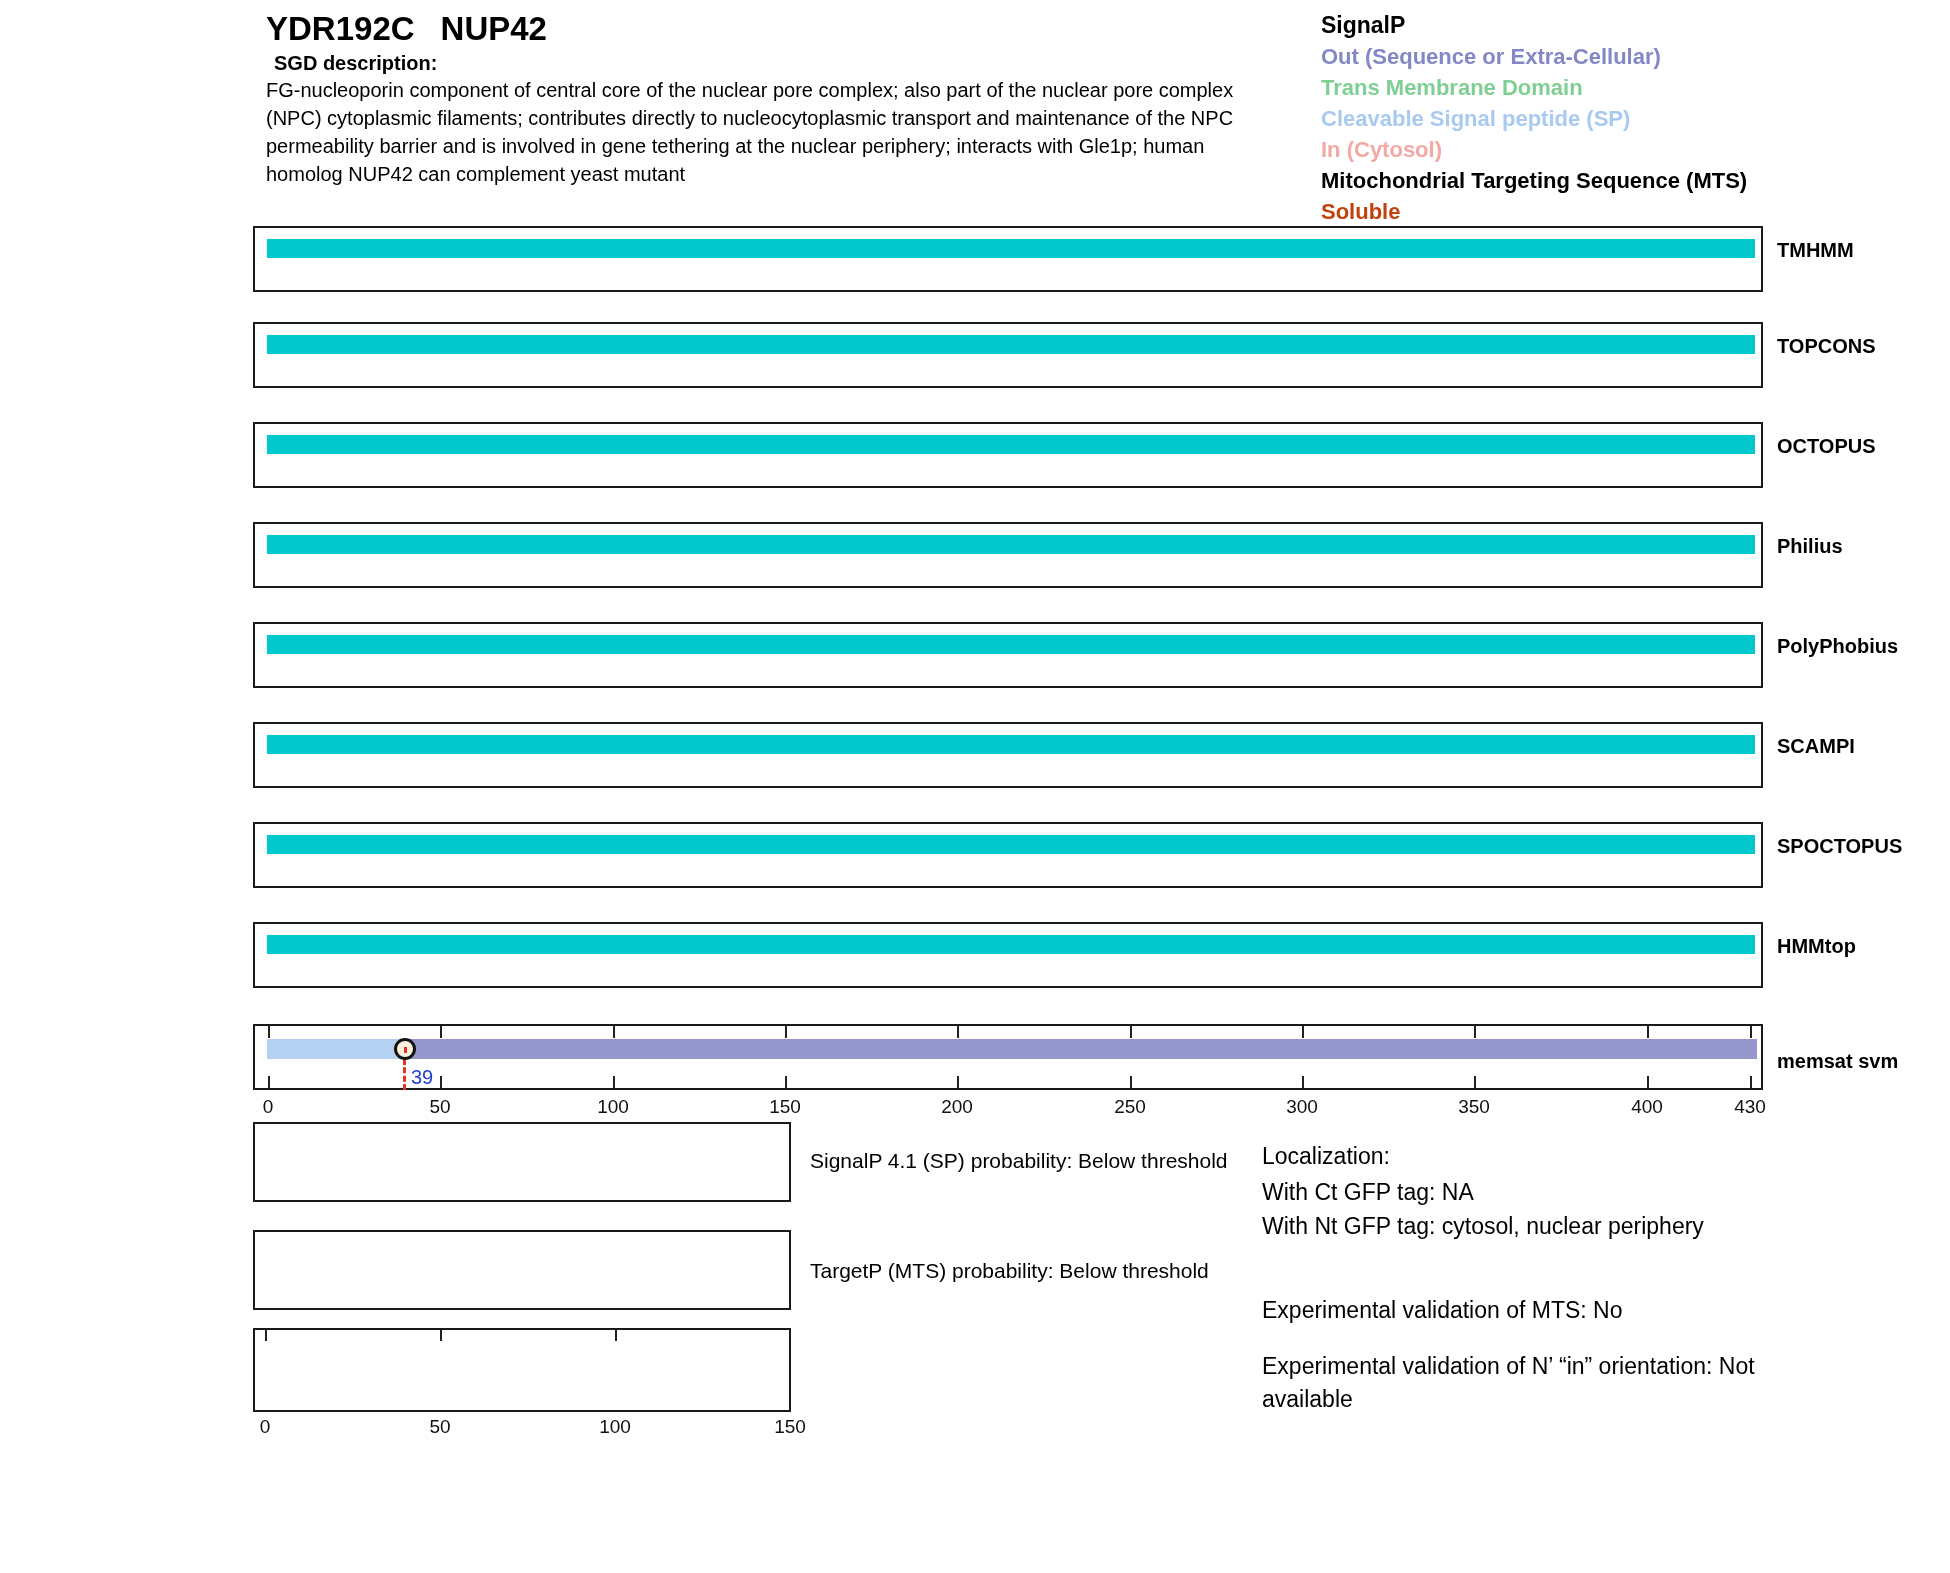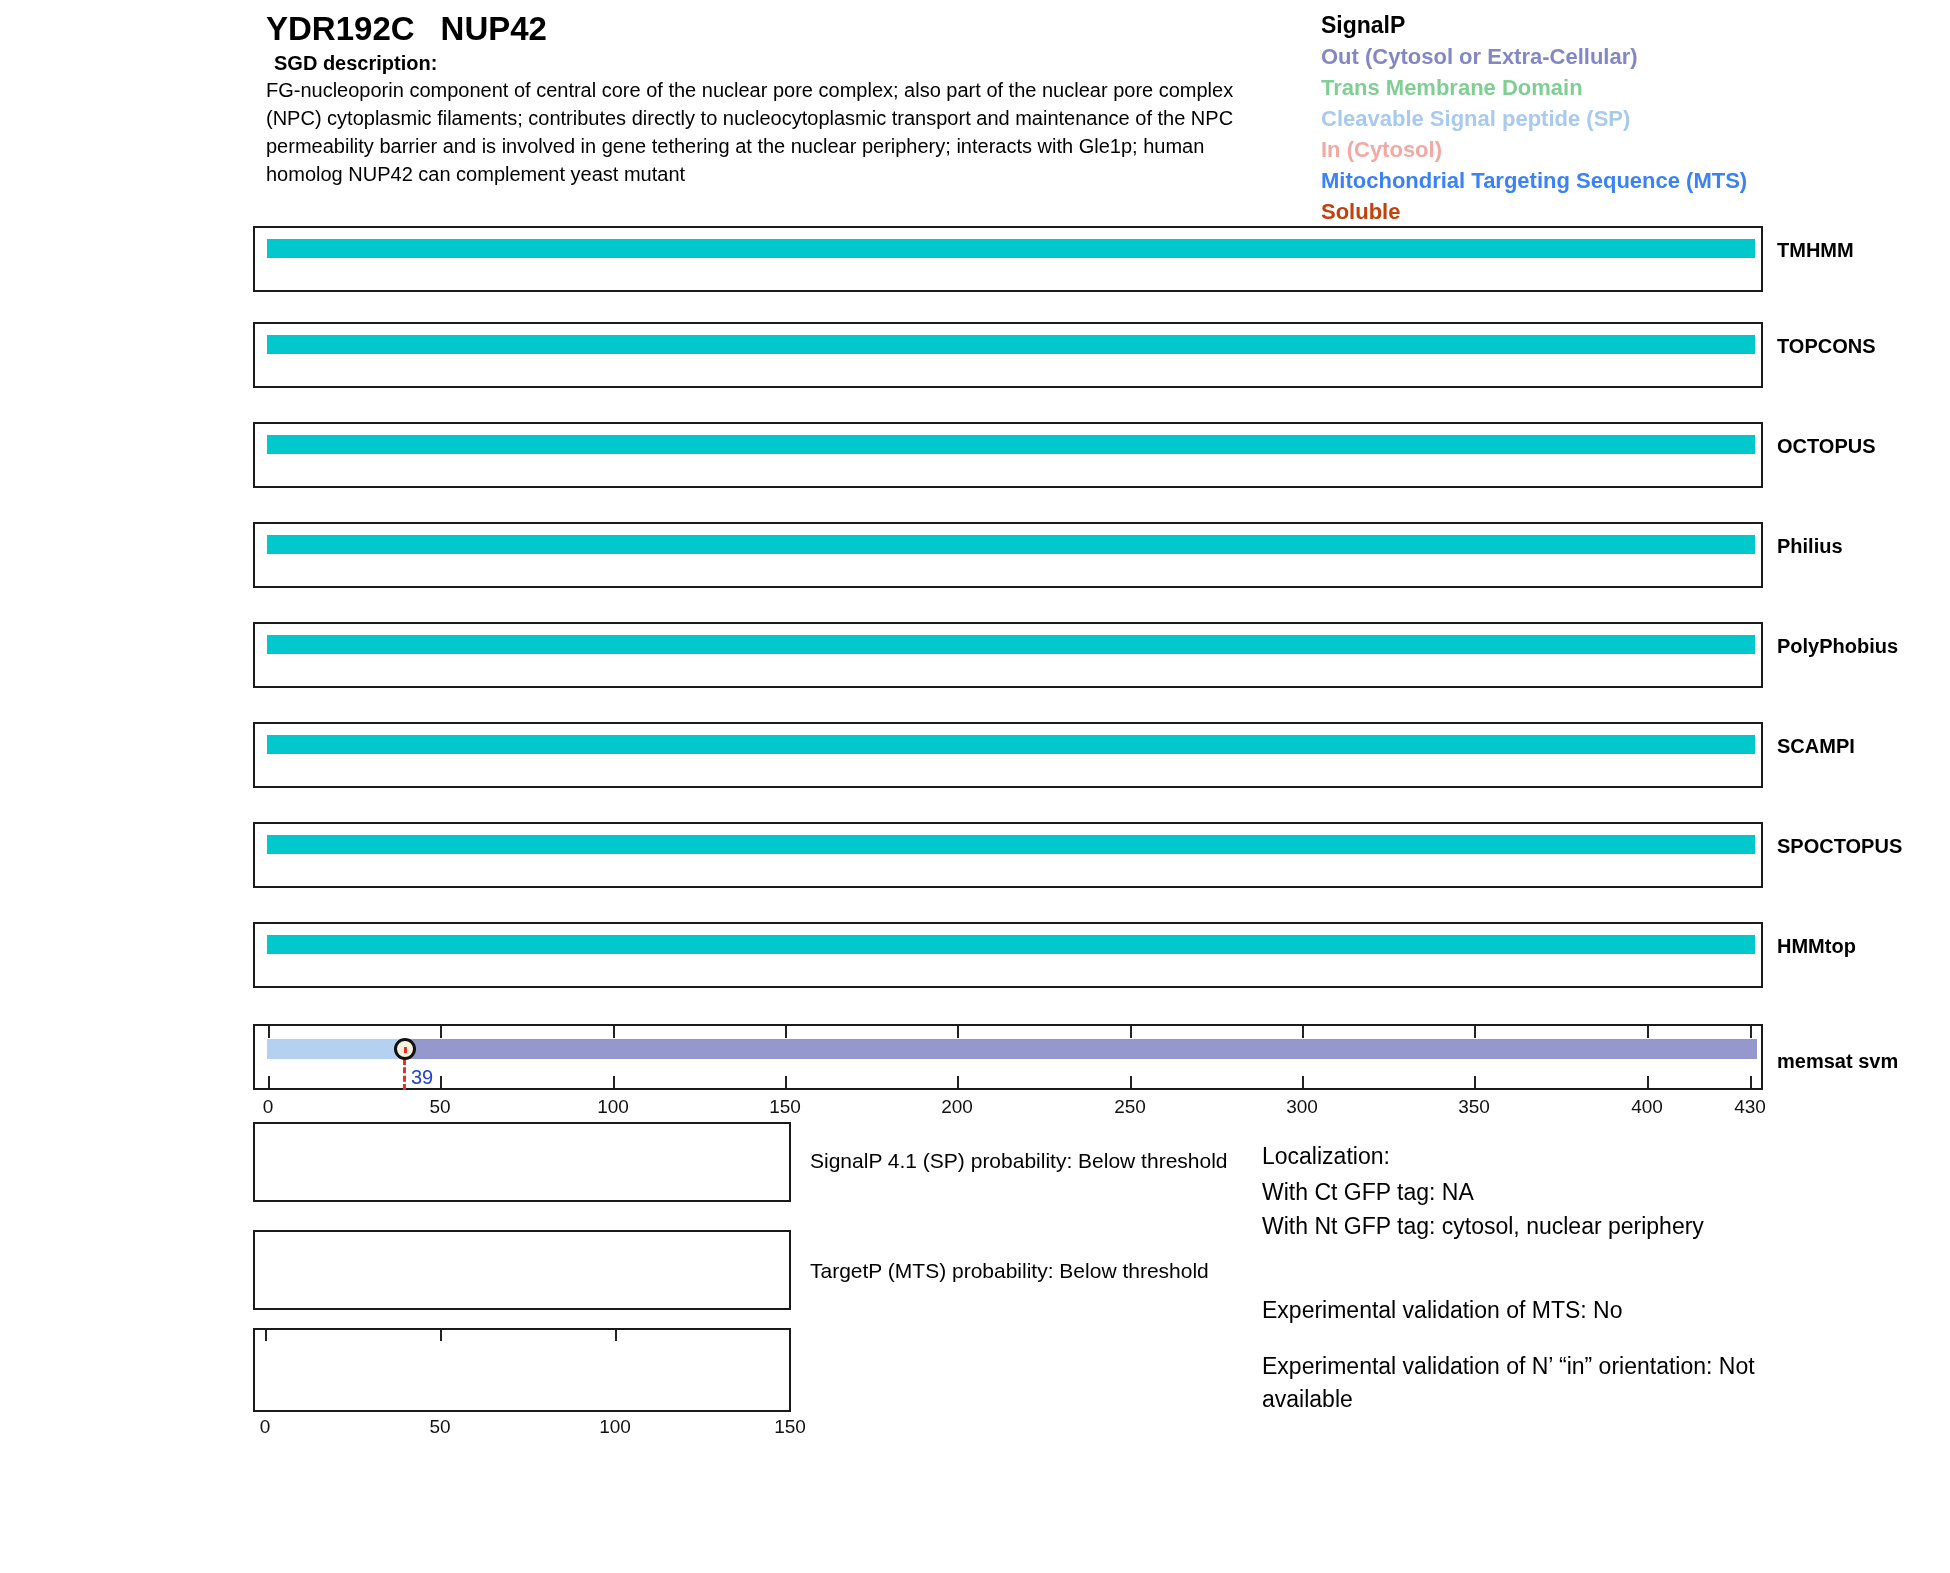--- a/index.html
+++ b/index.html
@@ -11,21 +11,21 @@
   #title{left:266px;top:10px;font-size:33px;font-weight:700;letter-spacing:0px;}
   #title .gene-id{margin-right:26px;}
   #sgd-label{left:274px;top:52px;font-size:20px;font-weight:700;}
   #sgd-desc{left:266px;top:76px;width:1060px;font-size:20px;line-height:28px;white-space:pre-line;}
 
   
   #legend{left:1321px;top:10px;}
   #legend .lg-title{font-size:23px;font-weight:700;line-height:31px;color:#000;}
   #legend .lg-item{font-size:22px;font-weight:700;line-height:31px;white-space:nowrap;}
   .c-out{color:#8487C6;} .c-tmd{color:#7FCE94;} .c-sp{color:#A8CAF0;}
-  .c-in{color:#F2A9A4;} .c-mts{color:#3b82f6;} .c-sol{color:#c2410c;}
+  .c-in{color:#F2A9A4;} .c-mts{color:#000000;} .c-sol{color:#c2410c;}
 
   
   .track{position:absolute;left:253px;width:1697px;height:66px;}
   .track-box{position:absolute;left:0;top:0;width:1510px;height:66px;
              border:2px solid #1a1a1a;box-sizing:border-box;background:#fff;}
   .bar{position:absolute;left:12px;top:11px;width:1488px;height:19px;}
   .bar-soluble{background:#00C8CC;}
   .track-label{position:absolute;left:1524px;top:13px;font-size:20px;font-weight:700;white-space:nowrap;}
 
   
@@ -61,21 +61,21 @@
     <span class="gene-id">YDR192C</span><span>NUP42</span>
   </div>
   <div class="abs" id="sgd-label">SGD description:</div>
   <div class="abs" id="sgd-desc">FG-nucleoporin component of central core of the nuclear pore complex; also part of the nuclear pore complex
 (NPC) cytoplasmic filaments; contributes directly to nucleocytoplasmic transport and maintenance of the NPC
 permeability barrier and is involved in gene tethering at the nuclear periphery; interacts with Gle1p; human
 homolog NUP42 can complement yeast mutant</div>
 
   <div class="abs" id="legend">
     <div class="lg-title">SignalP</div>
-    <div class="lg-item c-out">Out (Cytosol or Extra-Cellular)</div>
+    <div class="lg-item c-out">Out (Sequence or Extra-Cellular)</div>
     <div class="lg-item c-tmd">Trans Membrane Domain</div>
     <div class="lg-item c-sp">Cleavable Signal peptide (SP)</div>
     <div class="lg-item c-in">In (Cytosol)</div>
     <div class="lg-item c-mts">Mitochondrial Targeting Sequence (MTS)</div>
     <div class="lg-item c-sol">Soluble</div>
   </div>
 
   <div class="track" style="top:226px">
     <div class="track-box">
         <div class="bar bar-soluble"></div>

